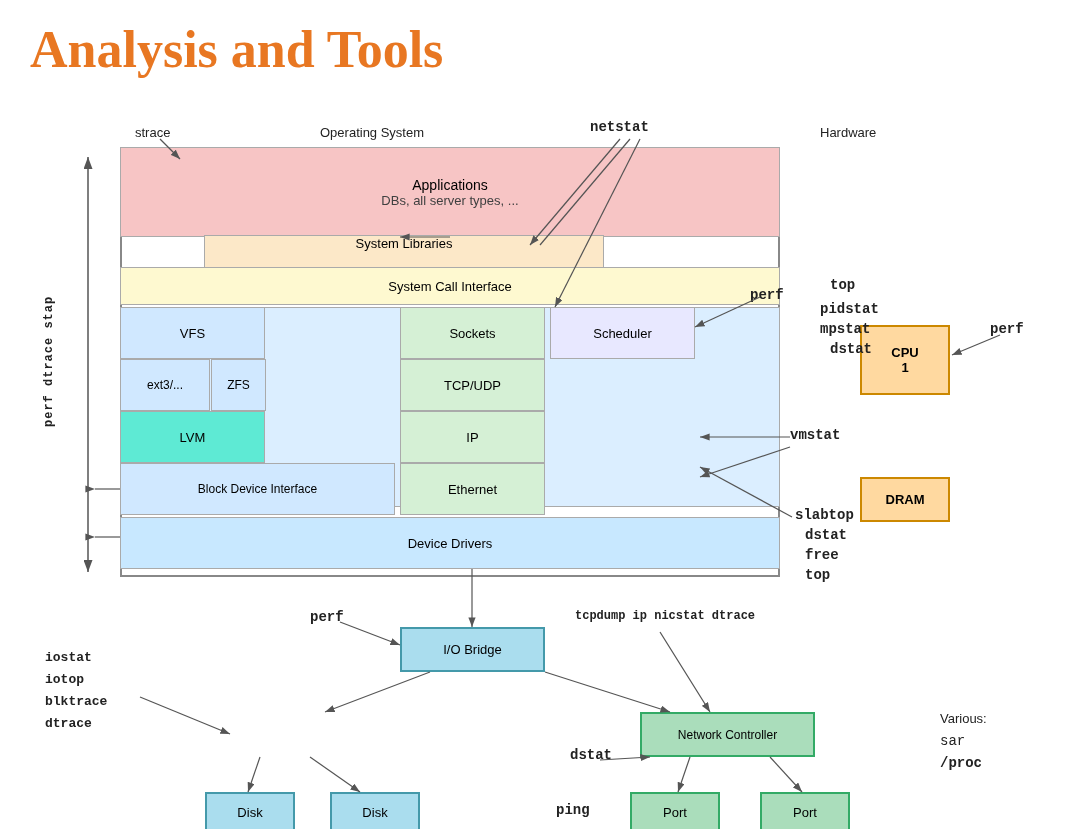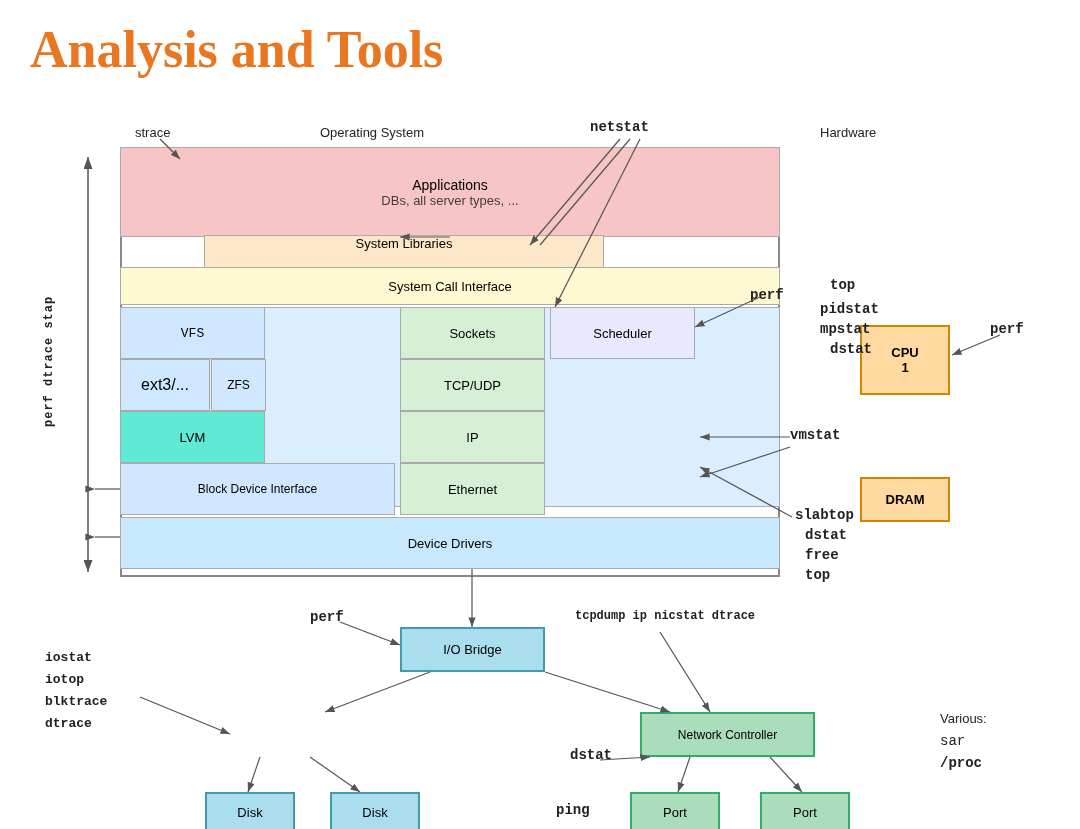--- a/index.html
+++ b/index.html
@@ -94,21 +94,20 @@
       position: absolute;
       left: 90px;
       top: 210px;
       width: 145px;
       height: 52px;
       background: #d0e8ff;
       border: 1.5px solid #aaa;
       display: flex;
       align-items: center;
       justify-content: center;
-      font-family: Liberation Mono, monospace;
     }
     
     .cell-ext3 {
       position: absolute;
       left: 90px;
       top: 262px;
       width: 90px;
       height: 52px;
       background: #d0e8ff;
       border: 1.5px solid #aaa;
@@ -407,21 +406,21 @@
     <div class="layer-syscall">
       <span style="font-size:13px;">System Call Interface</span>
     </div>
 
     <div class="layer-kernel"></div>
 
     <div class="cell-vfs">
       <span style="font-size:13px;">VFS</span>
     </div>
     <div class="cell-ext3">
-      <span style="font-size:16px;">ext3/...</span>
+      <span style="font-size:12px;">ext3/...</span>
     </div>
     <div class="cell-zfs">
       <span style="font-size:12px;">ZFS</span>
     </div>
     <div class="cell-lvm">
       <span style="font-size:13px;">LVM</span>
     </div>
     <div class="cell-bdi">
       <span style="font-size:12px;">Block Device Interface</span>
     </div>

